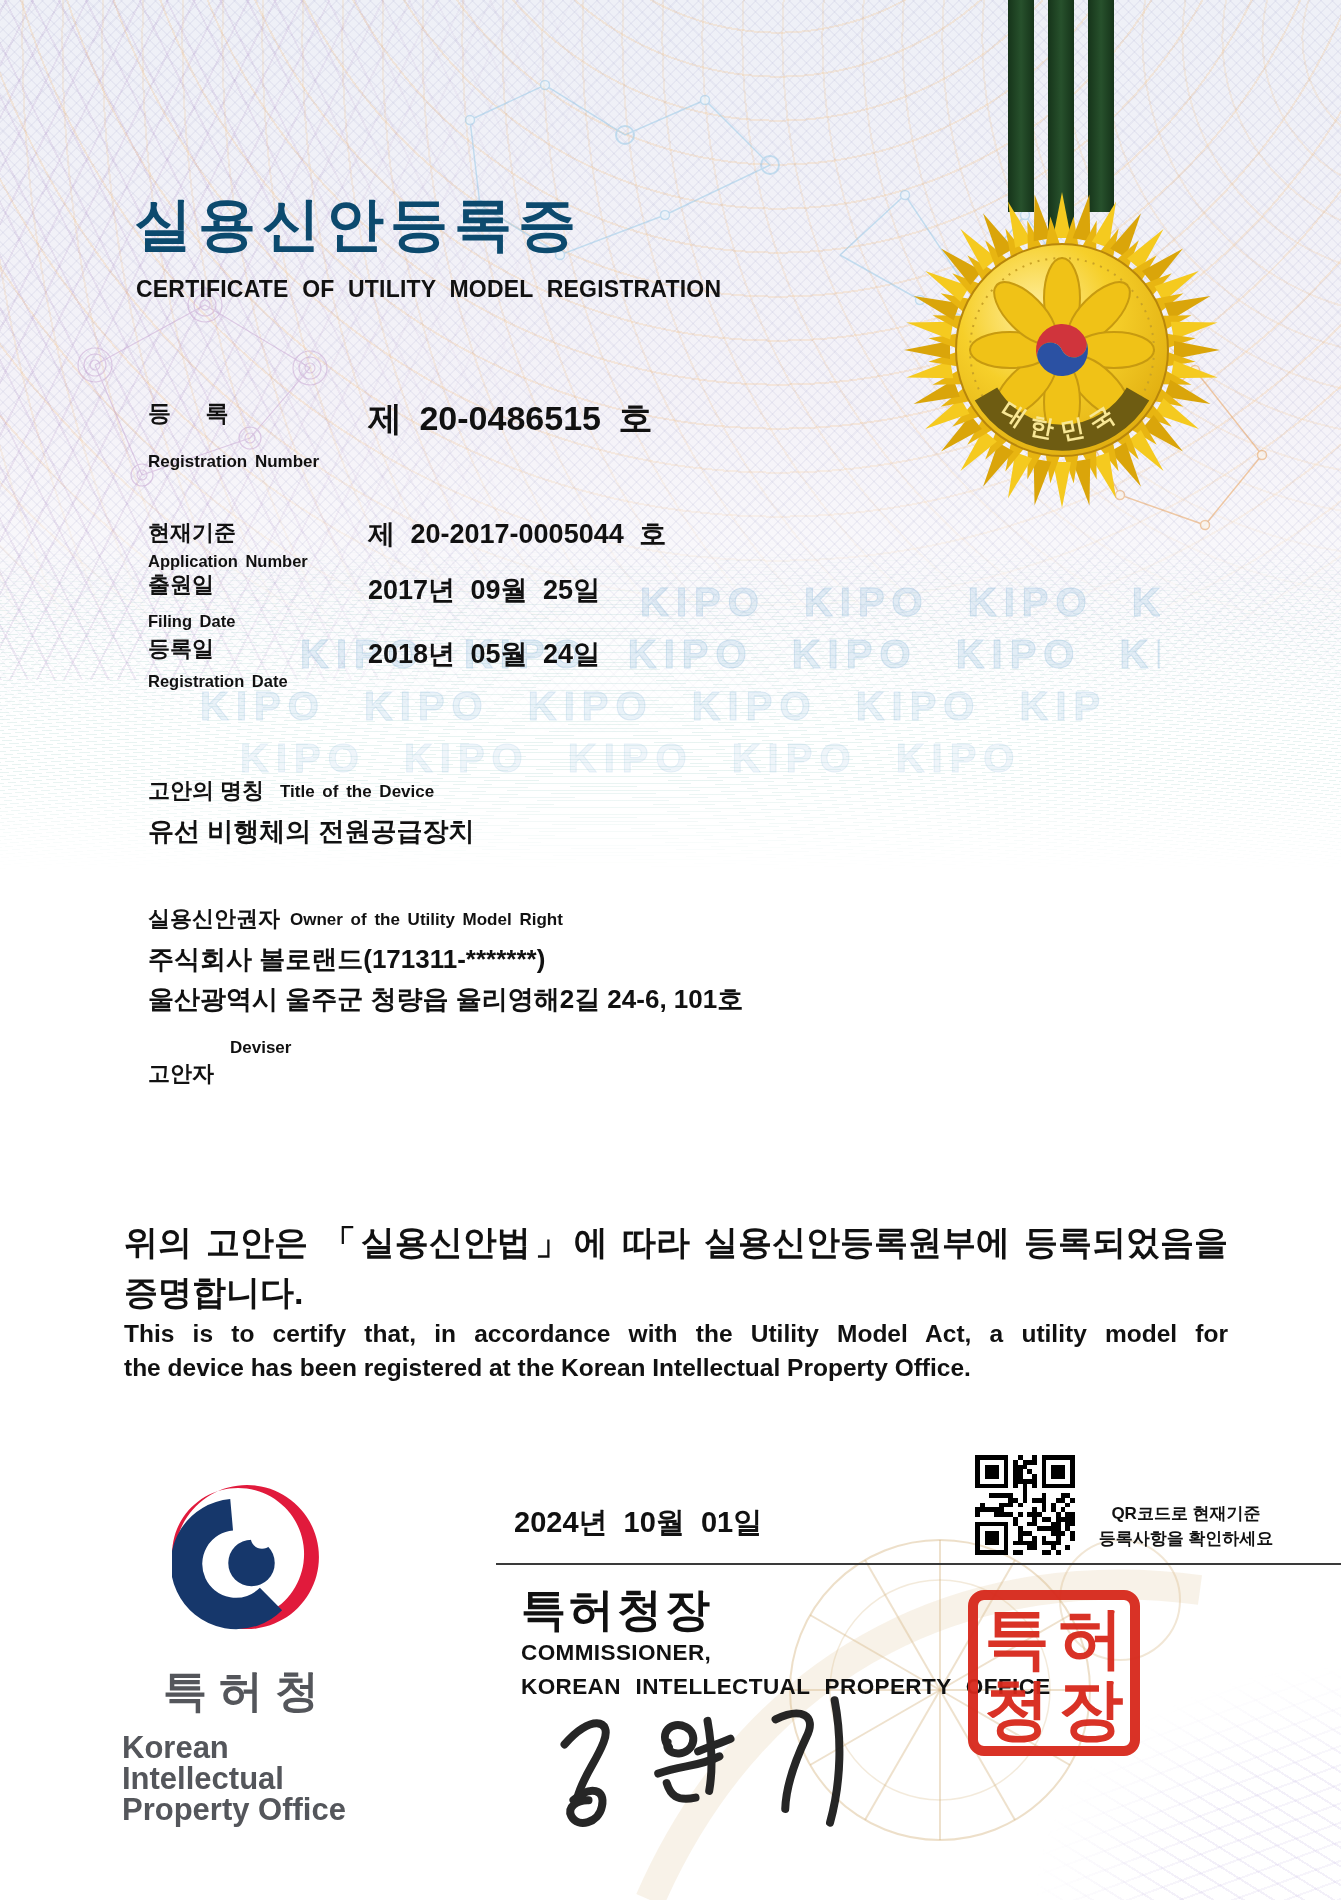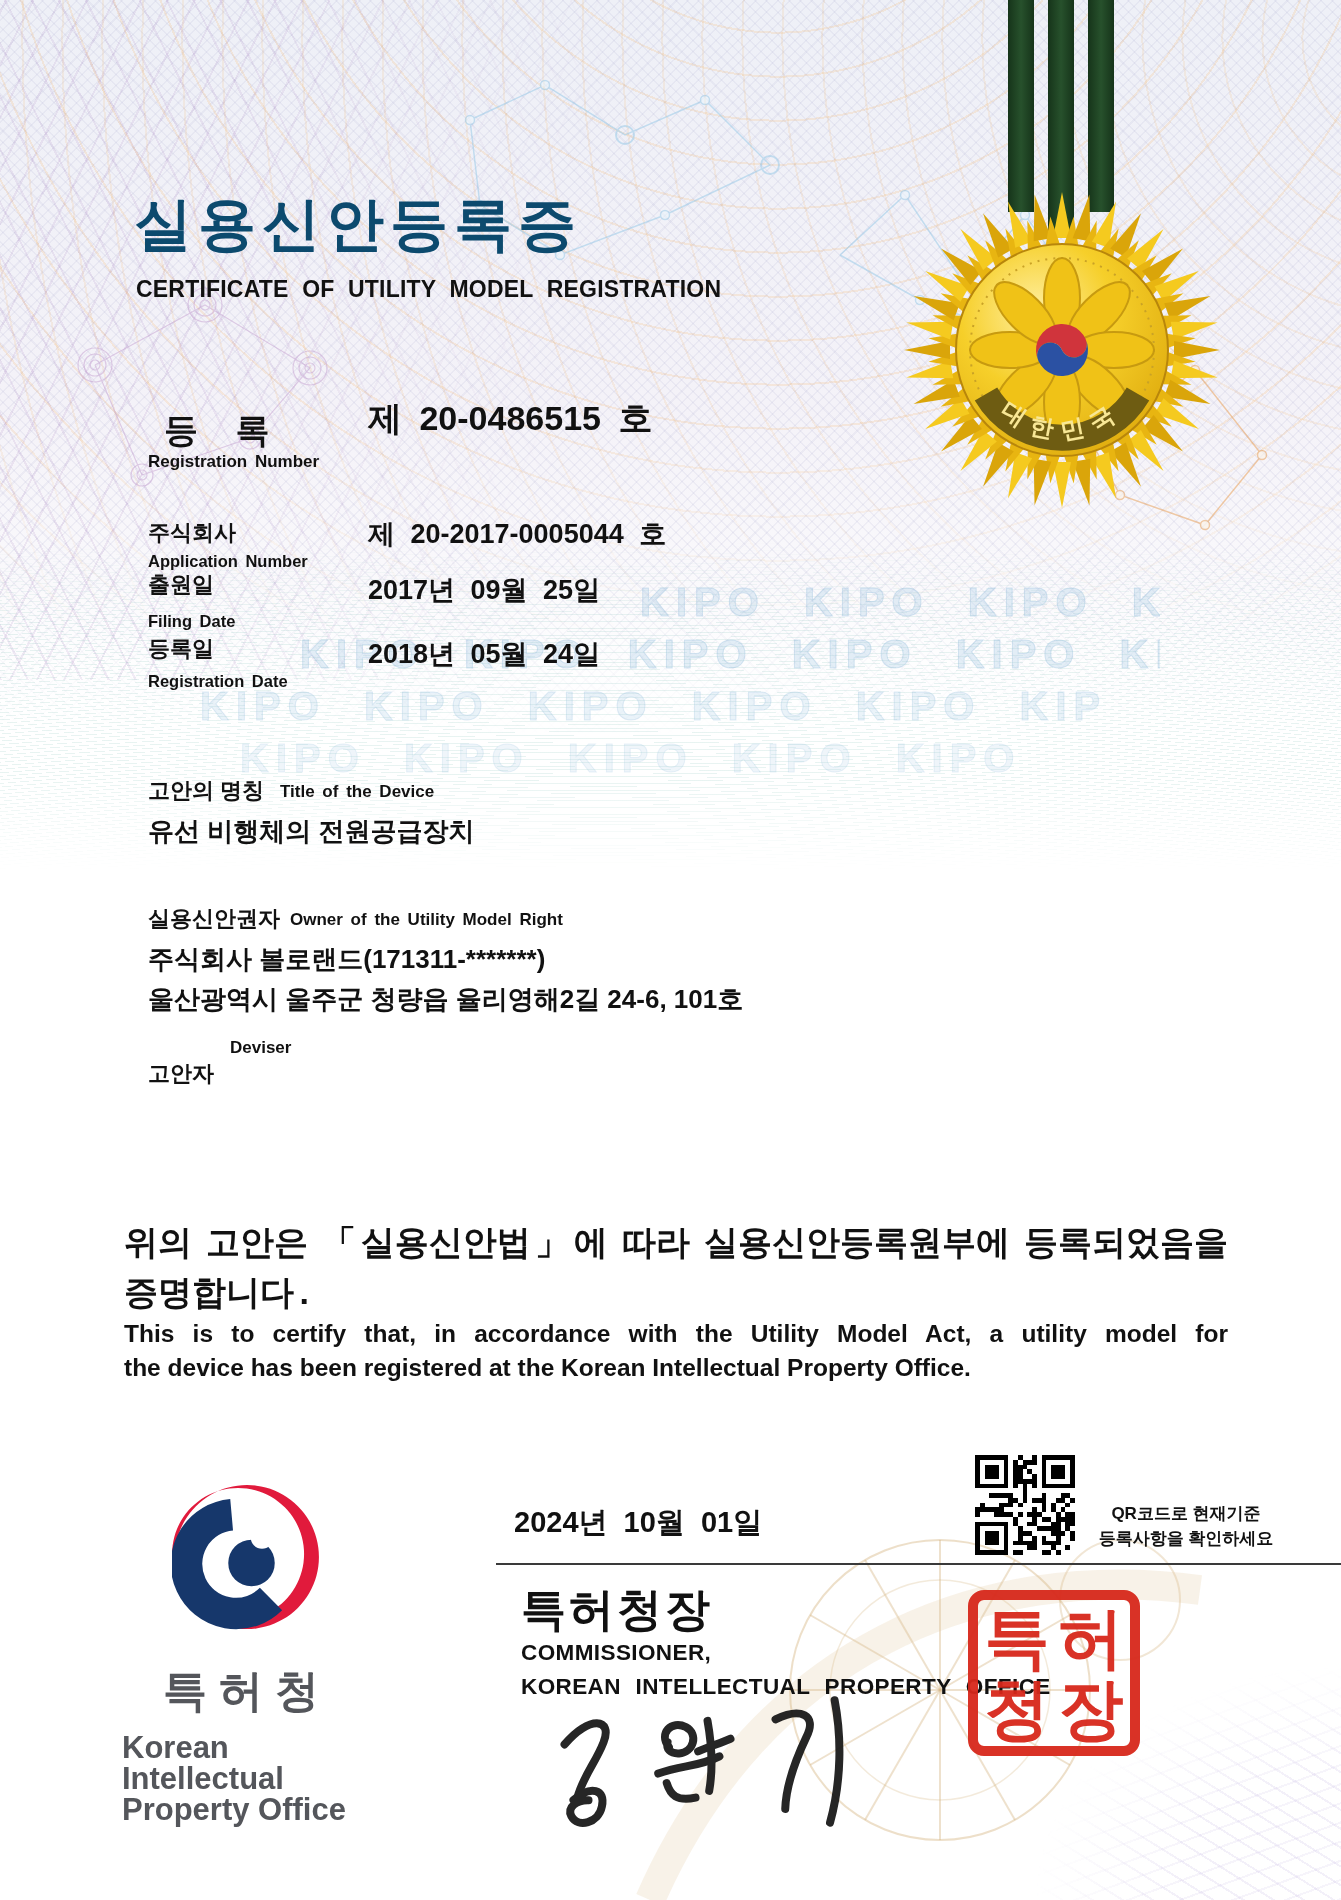--- a/index.html
+++ b/index.html
@@ -278,25 +278,25 @@
     </g>
     <path id="medal-band" d="M -76,44 A 88,88 0 0 0 76,44" fill="none" stroke="#6e5c12" stroke-width="26"></path>
     <text font-size="24" font-weight="700" fill="#f8e796" letter-spacing="10">
       <textPath href="#medal-band" startOffset="50%" text-anchor="middle">대한민국</textPath>
     </text>
   </svg>
 
   <div class="abs title-kr">실용신안등록증</div>
   <div class="abs title-en">CERTIFICATE OF UTILITY MODEL REGISTRATION</div>
 
-  <div class="abs flabel" style="top:408px;font-size:34px;letter-spacing:14px;margin-left:16px;">등 록</div>
+  <div class="abs flabel" style="top:398px;font-size:23px;letter-spacing:14px;">등 록</div>
   <div class="abs fvalue" style="top:396px;font-size:34px;">제 20-0486515 호</div>
   <div class="abs flabel-en" style="top:452px;">Registration Number</div>
 
-  <div class="abs flabel" style="top:518px;font-size:22px;">주식회사</div>
+  <div class="abs flabel" style="top:518px;font-size:22px;">현재기준</div>
   <div class="abs fvalue" style="top:516px;font-size:27px;">제 20-2017-0005044 호</div>
   <div class="abs flabel-en" style="top:552px;font-size:16.5px;">Application Number</div>
 
   <div class="abs flabel" style="top:570px;font-size:22px;">출원일</div>
   <div class="abs fvalue" style="top:572px;font-size:27px;">2017년 09월 25일</div>
   <div class="abs flabel-en" style="top:612px;font-size:16.5px;">Filing Date</div>
 
   <div class="abs flabel" style="top:634px;font-size:22px;">등록일</div>
   <div class="abs fvalue" style="top:636px;font-size:27px;">2018년 05월 24일</div>
   <div class="abs flabel-en" style="top:672px;font-size:16.5px;">Registration Date</div>
@@ -307,21 +307,21 @@
 
   <div class="abs sec-label" style="left:148px;top:904px;">실용신안권자</div>
   <div class="abs sec-label-en" style="left:290px;top:910px;">Owner of the Utility Model Right</div>
   <div class="abs sec-value" style="left:148px;top:942px;">주식회사 볼로랜드(171311-*******)</div>
   <div class="abs sec-value" style="left:148px;top:982px;">울산광역시 울주군 청량읍 율리영해2길 24-6, 101호</div>
 
   <div class="abs sec-label" style="left:148px;top:1032px;margin-top:27px;">고안자</div>
   <div class="abs sec-label-en" style="left:230px;top:1038px;">Deviser</div>
 
   <div class="abs stmt-kr just" style="top:1220px;">위의 고안은 「실용신안법」에 따라 실용신안등록원부에 등록되었음을</div>
-  <div class="abs stmt-kr" style="top:1270px;font-family:Liberation Mono, monospace;">증명합니다.</div>
+  <div class="abs stmt-kr" style="top:1270px;">증명합니다.</div>
   <div class="abs stmt-en just" style="top:1320px;">This is to certify that, in accordance with the Utility Model Act, a utility model for</div>
   <div class="abs stmt-en" style="top:1354px;">the device has been registered at the Korean Intellectual Property Office.</div>
 
   <div class="abs date">2024년 10월 01일</div>
 
   <svg class="abs" id="qr" style="left:975px;top:1455px;z-index:6" width="100" height="100" viewBox="0 0 21 21" shape-rendering="crispEdges">
       <rect x="9" y="0" width="1" height="1" fill="#000"></rect>
       <rect x="12" y="0" width="1" height="1" fill="#000"></rect>
       <rect x="8" y="1" width="1" height="1" fill="#000"></rect>
       <rect x="10" y="1" width="1" height="1" fill="#000"></rect>

